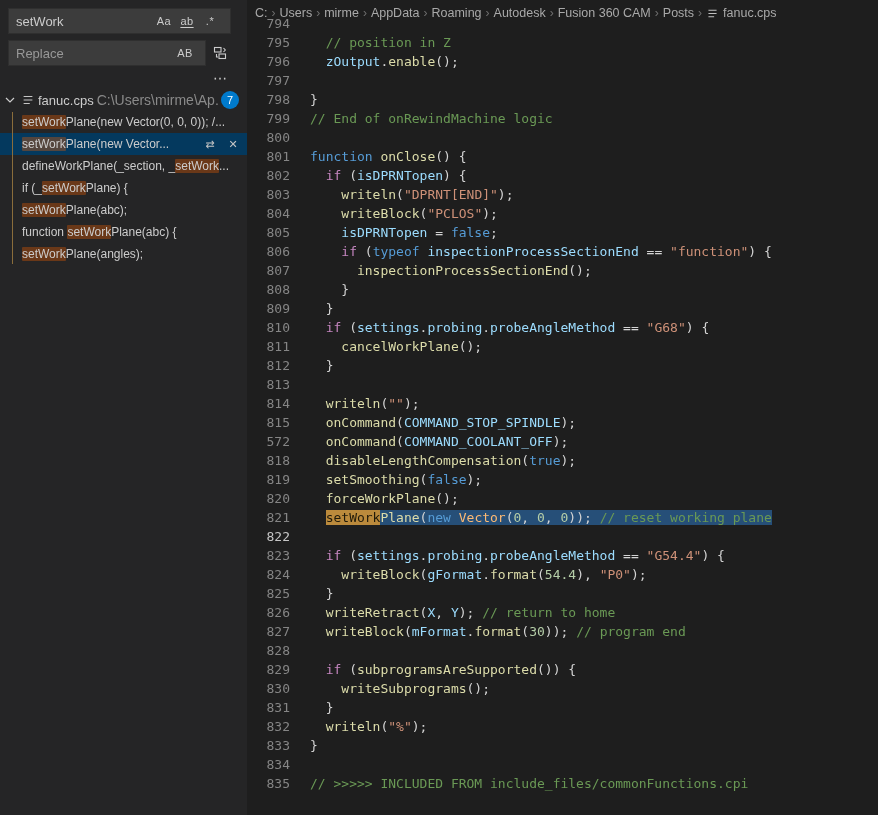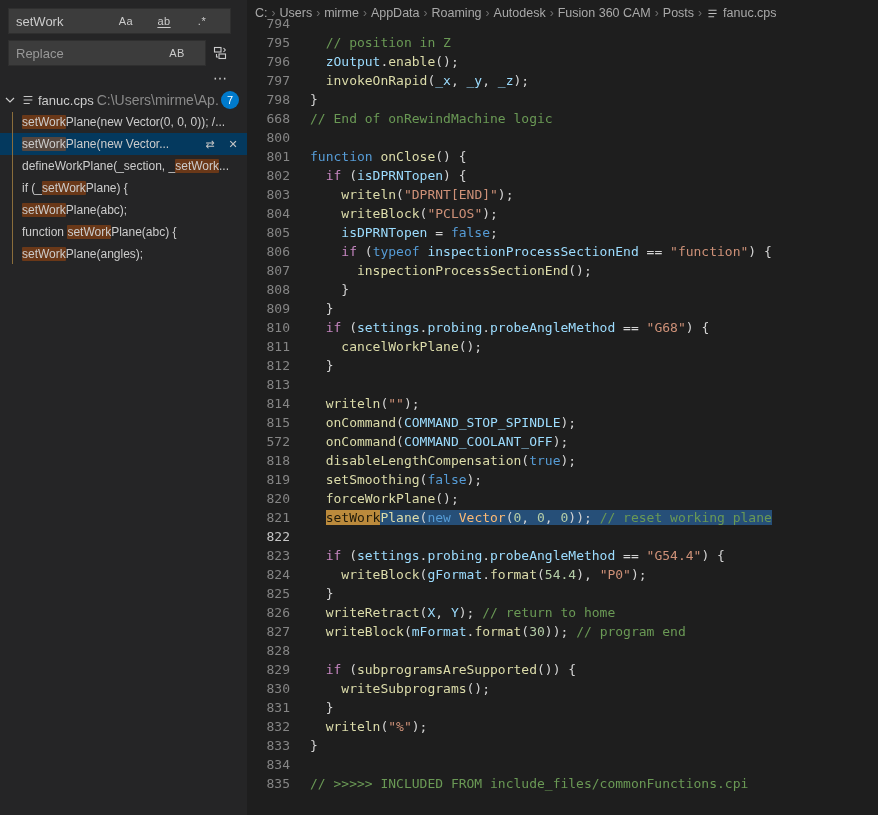--- a/index.html
+++ b/index.html
@@ -10,21 +10,21 @@
     font-family:"Liberation Sans", sans-serif;
   }
   .app { display:flex; width:878px; height:815px; }
 
   
   .sidebar { width:247px; flex:none; background:#252526; color:#cccccc; display:flex; flex-direction:column; overflow:hidden; }
   .search-controls { padding:8px 16px 0 8px; }
   .input-box { display:flex; align-items:center; background:#3c3c3c; border:1px solid #2f2f2f; height:26px; padding-left:7px; }
   .text-input { flex:1; min-width:0; background:transparent; border:0; outline:0; color:#cccccc; font-size:13px; font-family:inherit; padding:0; }
   .text-input::placeholder { color:#989898; }
-  .input-opts { display:flex; align-items:flex-end; gap:18px; padding-right:18px; }
+  .input-opts { display:flex; align-items:flex-end; gap:3px; padding-right:10px; }
   .opt-btn { min-width:20px; height:20px; display:flex; align-items:center; justify-content:center; font-size:11px; color:#cccccc; border-radius:3px; cursor:pointer; letter-spacing:0.5px; }
   .opt-btn.ww { text-decoration:underline; text-underline-offset:2px; }
   .replace-line { display:flex; align-items:center; margin-top:6px; gap:3px; }
   .replace-line .input-box { flex:1; min-width:0; }
   .icon-btn { width:22px; height:22px; flex:none; display:flex; align-items:center; justify-content:center; background:transparent; border:0; color:#cccccc; font-size:14px; cursor:pointer; padding:0; }
   .more-line { display:flex; justify-content:flex-end; margin-top:1px; }
   .summary { padding:10px 8px 7px 8px; font-size:13px; color:#cccccc; white-space:nowrap; }
   .summary .sep { margin:0 4px 0 3px; color:#cccccc; }
   .link { color:var(--accent_link,#3794ff); text-decoration:none; cursor:pointer; }
   .tree { flex:1; overflow:hidden; }
@@ -176,28 +176,27 @@
           <div class="line">
             <div class="ln">795</div>
             <div class="lc"><span class="tk d">  </span><span class="tk c">// position in Z</span></div>
           </div>
           <div class="line">
             <div class="ln">796</div>
             <div class="lc"><span class="tk d">  </span><span class="tk v">zOutput</span><span class="tk d">.</span><span class="tk fn">enable</span><span class="tk d">();</span></div>
           </div>
           <div class="line">
             <div class="ln">797</div>
-            <div class="lc"><span class="tk d">  </span><span class="tk fn">invokeOnRapid</span><span class="tk d">(</span><span class="tk v">_x</span><span class="tk d">, </span><span class="tk v">_y</span><span class="tk d">, </span><span class="tk v">_z</span><span class="tk d">);</span></div>
           </div>
           <div class="line">
             <div class="ln">798</div>
             <div class="lc"><span class="tk d">}</span></div>
           </div>
           <div class="line">
-            <div class="ln">668</div>
+            <div class="ln">799</div>
             <div class="lc"><span class="tk c">// End of onRewindMachine logic</span></div>
           </div>
           <div class="line">
             <div class="ln">800</div>
             <div class="lc"></div>
           </div>
           <div class="line">
             <div class="ln">801</div>
             <div class="lc"><span class="tk k">function </span><span class="tk fn">onClose</span><span class="tk d">() {</span></div>
           </div>

